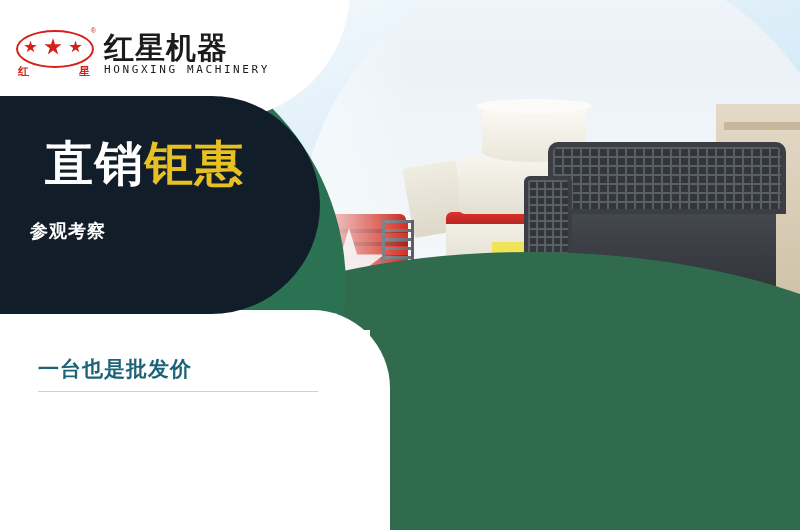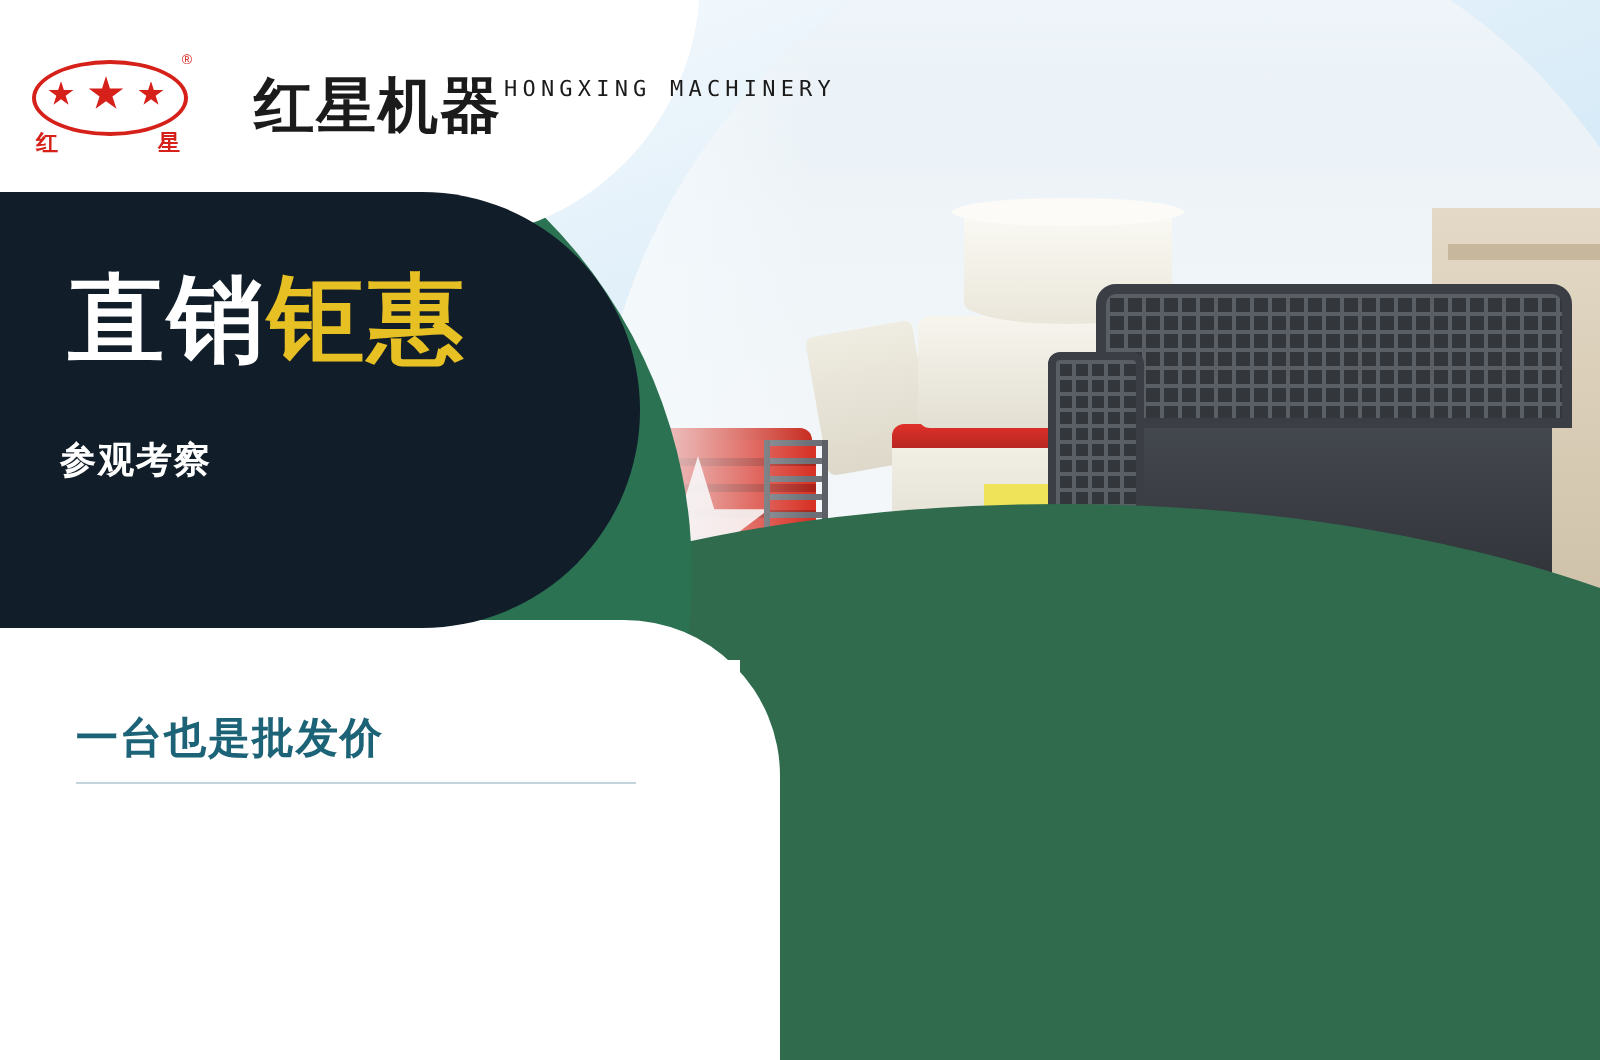--- a/index.html
+++ b/index.html
@@ -148,29 +148,29 @@
   .ellipse{position:absolute;left:0;top:2px;width:74px;height:34px;
         border:2.5px solid #d6201a;border-radius:50%;}
   .stars{position:absolute;left:8px;top:8px;width:58px;height:22px;
         display:flex;align-items:center;justify-content:space-between;}
   .star{background:#d6201a;}
   .star.s-sm{width:13px;height:13px;clip-path:polygon(50% 0,61% 35%,98% 35%,68% 57%,79% 91%,50% 70%,21% 91%,32% 57%,2% 35%,39% 35%);}
   .star.s-lg{width:18px;height:18px;clip-path:polygon(50% 0,61% 35%,98% 35%,68% 57%,79% 91%,50% 70%,21% 91%,32% 57%,2% 35%,39% 35%);}
   .reg{position:absolute;right:-2px;top:-1px;font-size:7px;color:#d6201a;}
   .logo-sub{position:absolute;left:2px;top:36px;width:72px;display:flex;justify-content:space-between;
         font-size:11px;color:#d6201a;font-weight:bold;font-family:"DejaVu Sans",sans-serif;}
-  .logo-text{display:flex;gap:1px;margin-left:23px;}
+  .logo-text{display:flex;flex-direction:column;gap:1px;}
   .logo-cn{font-size:30px;font-weight:bold;color:#1b1b1b;letter-spacing:1px;line-height:1;
         font-family:"DejaVu Sans",sans-serif;}
   .logo-en{font-size:11px;font-weight:normal;color:#1b1b1b;letter-spacing:2.6px;line-height:1;
         font-family:"DejaVu Sans Mono",monospace;}
 
   
-  .headline{position:absolute;left:34px;top:140px;font-size:48px;font-weight:bold;
-        line-height:1;letter-spacing:2px;font-family:Liberation Mono, monospace;white-space:nowrap;}
+  .headline{position:absolute;left:45px;top:140px;font-size:48px;font-weight:bold;
+        line-height:1;letter-spacing:2px;font-family:Liberation Sans, sans-serif;white-space:nowrap;}
   .hl-white{color:#ffffff;}
   .hl-gold{color:#e7c123;}
   .subline{position:absolute;left:30px;top:216px;width:290px;color:#ffffff;
         font-size:18px;font-weight:bold;line-height:1.72;letter-spacing:1px;
         font-family:"DejaVu Sans",sans-serif;}
 
   
   .features{position:absolute;left:38px;top:352px;width:280px;}
   .feature{
     font-size:21px;font-weight:bold;color:#1d6378;letter-spacing:1px;

